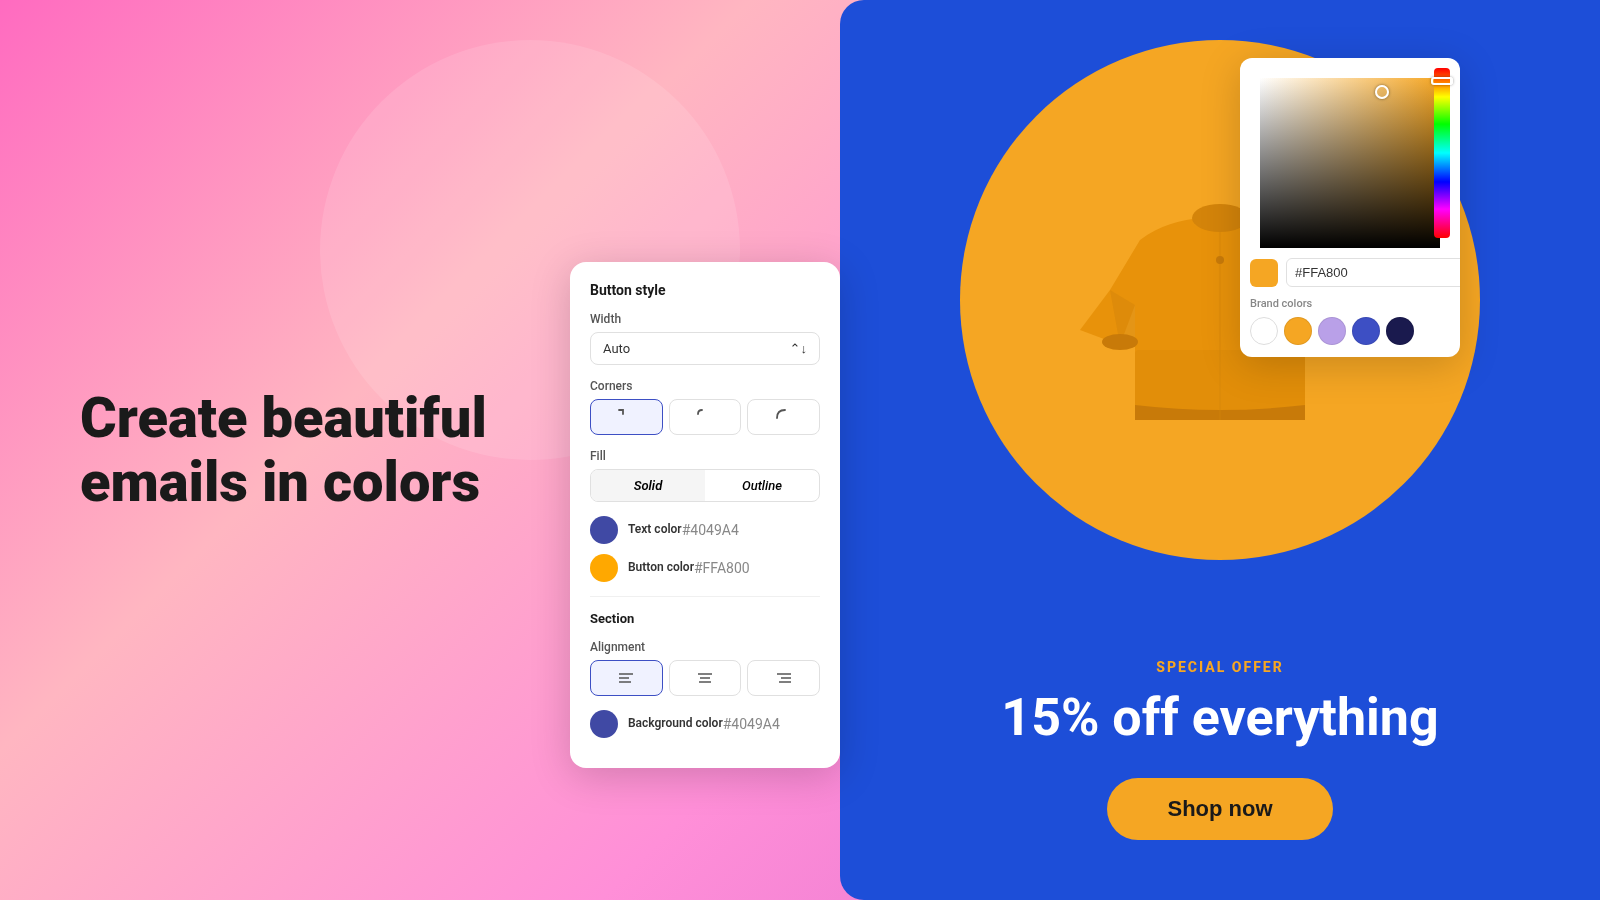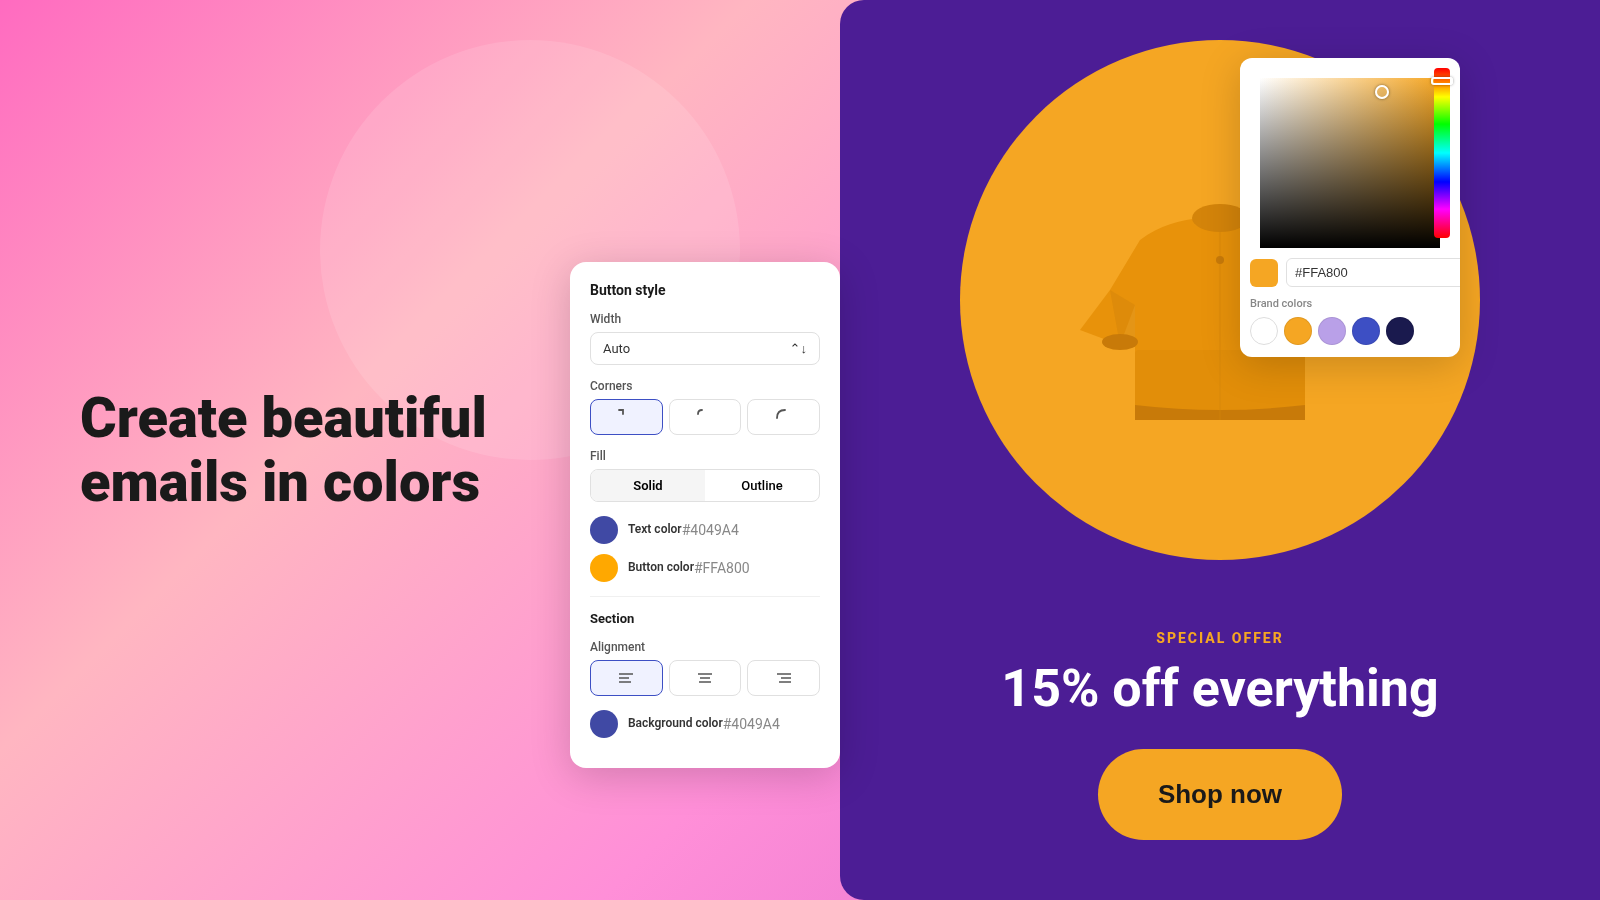--- a/index.html
+++ b/index.html
@@ -34,21 +34,21 @@
       max-width: 440px;
     }
 
     
     .email-preview {
       position: absolute;
       right: 0;
       top: 0;
       width: 760px;
       height: 900px;
-      background: #4c1d95;
+      background: #1d4ed8;
       border-radius: 24px 0 0 24px;
       overflow: hidden;
       z-index: 5;
     }
 
     
     .email-circle {
       position: absolute;
       top: 40px;
       left: 50%;
@@ -91,23 +91,23 @@
       font-size: 52px;
       font-weight: 700;
       color: white;
       margin-bottom: 30px;
     }
 
     .shop-btn {
       display: inline-block;
       background: #F5A623;
       color: #1a1a1a;
-      font-size: 26px;
+      font-size: 22px;
       font-weight: 700;
-      padding: 30px 60px;
+      padding: 18px 60px;
       border-radius: 50px;
       border: none;
       cursor: pointer;
     }
 
     
     .button-style-panel {
       position: absolute;
       left: 570px;
       top: 262px;
@@ -179,20 +179,21 @@
       background: #f0f2ff;
     }
 
     
     .fill-toggle {
       display: flex;
       border: 1.5px solid #e0e0e0;
       border-radius: 8px;
       overflow: hidden;
       margin-bottom: 14px;
+      font-style: italic;
     }
 
     .fill-option {
       flex: 1;
       text-align: center;
       padding: 8px;
       font-size: 13px;
       font-weight: 500;
       cursor: pointer;
     }

